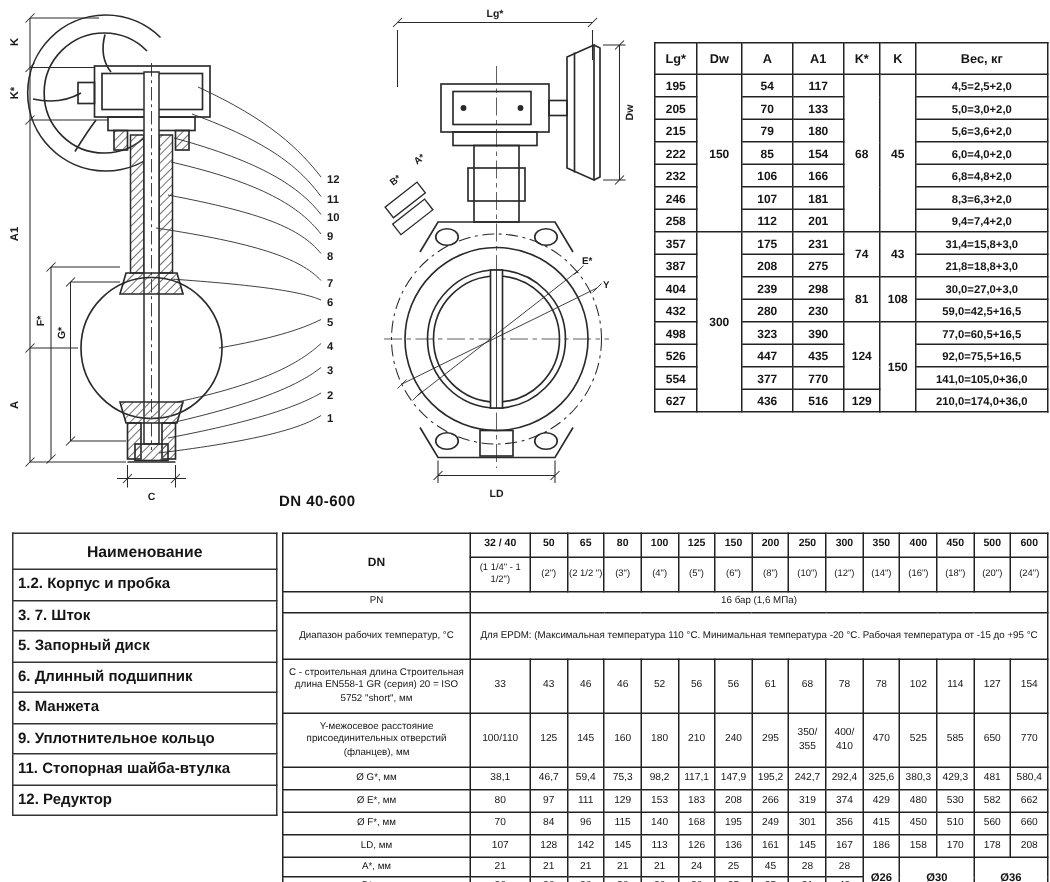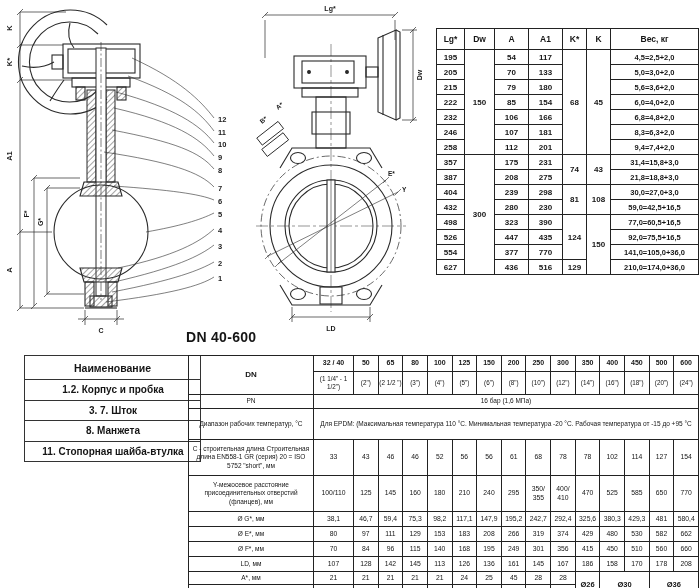--- a/index.html
+++ b/index.html
@@ -5,37 +5,37 @@
   html,body{margin:0;padding:0;}
   body{
     width:700px;height:588px;position:relative;background:#fff;
     font-family:"Liberation Sans", sans-serif;color:#151515;overflow:hidden;
   }
   .abs{position:absolute;}
 
   
   #drawings{left:0;top:0;width:440px;height:348px;}
   svg text{font-family:"Liberation Sans",sans-serif;fill:#1b1b1b;}
-  #caption{left:186px;top:329px;font-size:14px;font-weight:bold;letter-spacing:.3px;}
+  #caption{left:186px;top:329px;font-size:10px;font-weight:bold;letter-spacing:.3px;}
 
   
   #weight-table{left:436px;top:28px;}
   table.wt{border-collapse:collapse;table-layout:fixed;width:262px;
     font-size:8px;font-weight:bold;text-align:center;border:1.5px solid #111;}
   .wt th{height:20px;font-size:8.5px;}
   .wt th,.wt td{border:1px solid #222;padding:0 1px;overflow:hidden;white-space:nowrap;}
   .wt td{height:14px;}
   .wt td.ves{font-size:7.5px;}
 
   
-  #parts-table{left:24px;top:355px;}
+  #parts-table{left:8px;top:355px;}
   table.pt{border-collapse:collapse;width:177px;font-size:10px;font-weight:bold;
     border:1.5px solid #222;}
   .pt th{height:21px;text-align:center;font-size:10.5px;border:1px solid #333;}
-  .pt td{height:19.5px;border:1px solid #333;padding:0 2px 0 3px;text-align:center;white-space:nowrap;overflow:hidden;}
+  .pt td{height:19.5px;border:1px solid #333;padding:0 2px 0 3px;text-align:left;white-space:nowrap;overflow:hidden;}
 
   
   #dim-table{left:188px;top:355px;}
   table.dt{border-collapse:collapse;table-layout:fixed;width:511px;font-size:6.5px;
     border:1.5px solid #222;}
   .dt td{border:1px solid #222;text-align:center;padding:0;overflow:hidden;line-height:1.25;}
   .dt td.lbl{text-align:center;padding:1px 3px;font-size:6.5px;}
   .dt td.dn{font-size:8px;font-weight:bold;}
   .dt td.c-size{font-weight:bold;font-size:7px;}
   .dt td.c-inch{font-size:6.3px;}
@@ -349,24 +349,36 @@
       </tr>
     </thead>
     <tbody>
         <tr>
           <td>1.2. Корпус и пробка</td>
         </tr>
         <tr>
           <td>3. 7. Шток</td>
         </tr>
         <tr>
+          <td>5. Запорный диск</td>
+        </tr>
+        <tr>
+          <td>6. Длинный подшипник</td>
+        </tr>
+        <tr>
           <td>8. Манжета</td>
         </tr>
         <tr>
+          <td>9. Уплотнительное кольцо</td>
+        </tr>
+        <tr>
           <td>11. Стопорная шайба-втулка</td>
+        </tr>
+        <tr>
+          <td>12. Редуктор</td>
         </tr>
       </tbody>
   </table>
 </div>
 
 <div class="abs" id="dim-table">
   <table class="dt">
     <colgroup>
       <col style="width:125px">
         <col style="width:40px">

